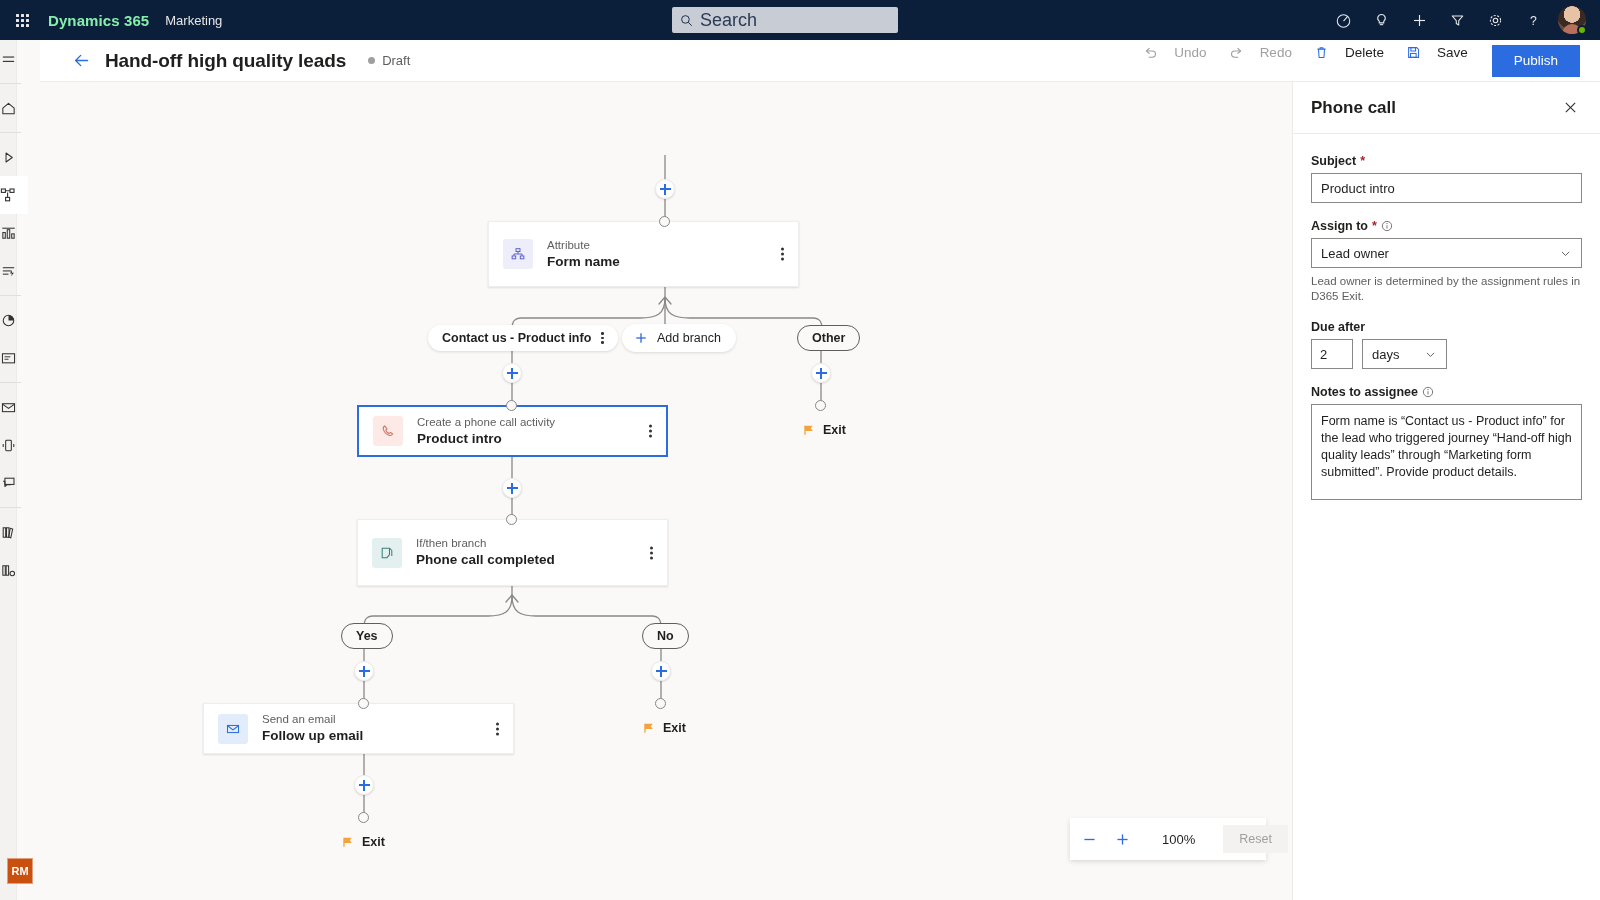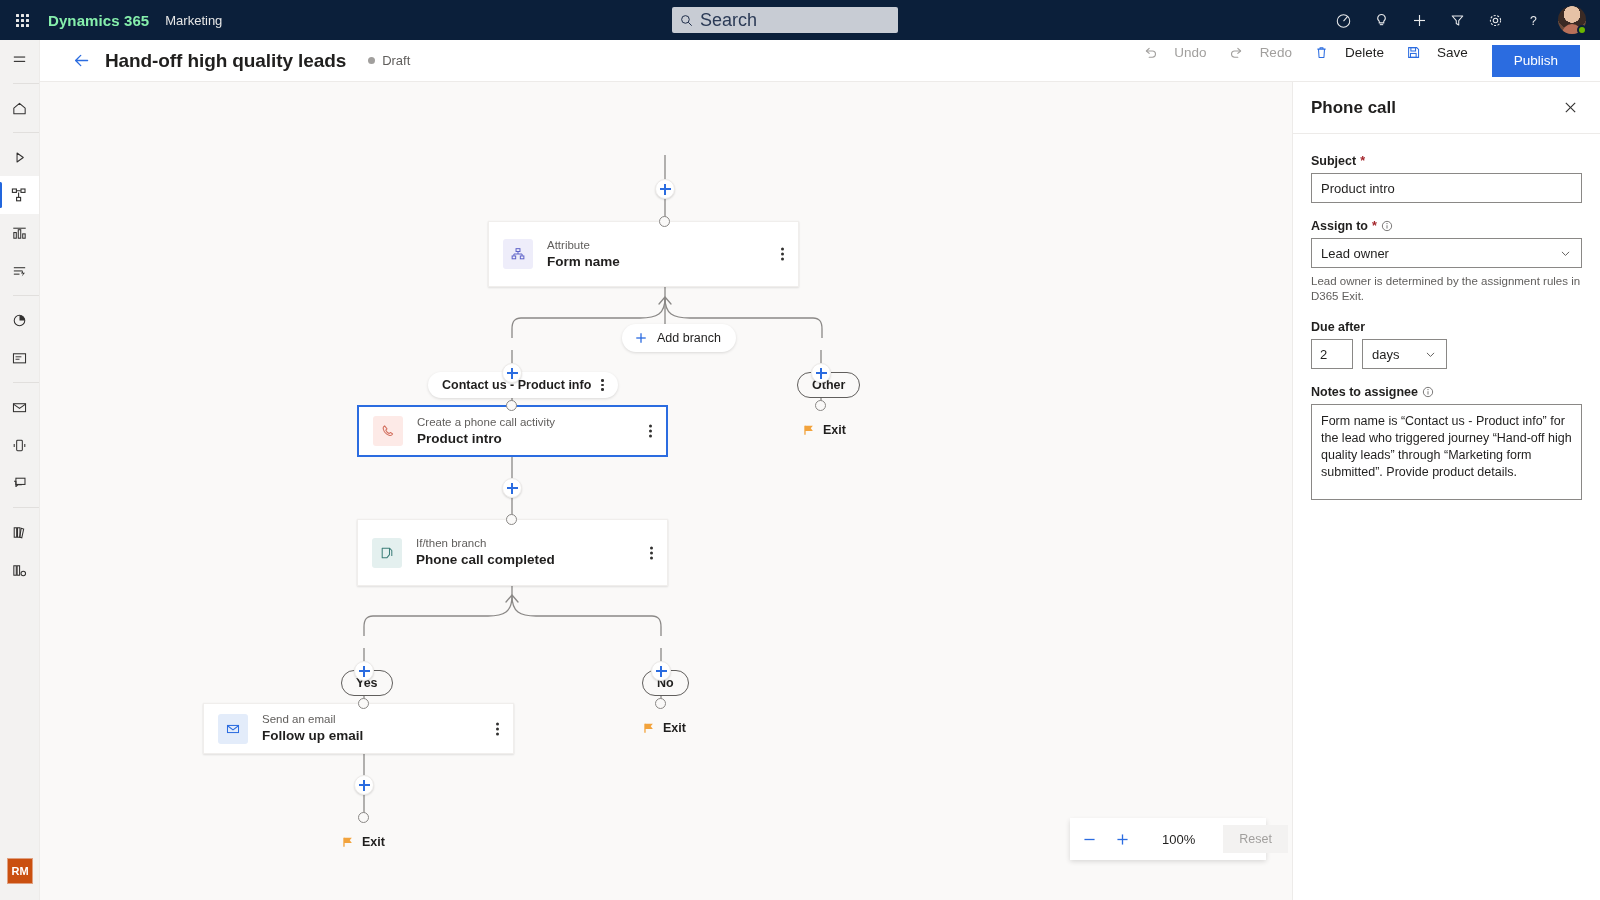--- a/index.html
+++ b/index.html
@@ -54,23 +54,23 @@
     content:""; position:absolute; left:4px; bottom:0; width:20px; height:10px;
     background:#b8705a; border-radius:10px 10px 0 0;
   }
   .presence {
     position: absolute; right: 5px; bottom: 5px; width: 10px; height: 10px;
     background: #6bb700; border: 2px solid #0b1f3a; border-radius: 50%;
   }
 
   
   .rail {
-    position: absolute; left: 0; top: 40px; width: 40px; height: 860px;
+    position: absolute; left: 0; top: 40px; width: 17px; height: 860px;
     background: #f3f2f1; border-right: 1px solid #edebe9;
-    display: flex; flex-direction: column; align-items: flex-end;
+    display: flex; flex-direction: column; align-items: center;
   }
   .rail-btn {
     width: 40px; height: 38px; display: flex; align-items: center; justify-content: center;
     position: relative; cursor: pointer;
   }
   .rail-btn.sel { background: #ffffff; }
   .rail-btn.sel::before {
     content: ""; position: absolute; left: 0; top: 6px; width: 3px; height: 26px;
     background: #2266dd; border-radius: 2px;
   }
@@ -132,21 +132,21 @@
   .plusbtn::before, .plusbtn::after { content: ""; position: absolute; background: #2b6ce0; }
   .plusbtn::before { width: 11px; height: 1.6px; }
   .plusbtn::after { width: 1.6px; height: 11px; }
   .dot {
     position: absolute; width: 11px; height: 11px; border-radius: 50%;
     background: #faf9f8; border: 1.4px solid #8a8886; z-index: 3;
   }
   .pill {
     position: absolute; height: 26px; background: #fff; border-radius: 13px;
     display: flex; align-items: center; padding: 0 14px; font-size: 12.5px; font-weight: bold;
-    color: #201f1e; box-shadow: 0 1px 3px rgba(0,0,0,.13); cursor: pointer; z-index: 4; white-space: nowrap; margin-top: 47px;
+    color: #201f1e; box-shadow: 0 1px 3px rgba(0,0,0,.13); cursor: pointer; z-index: 4; white-space: nowrap;
   }
   .pill.outline { background: #faf9f8; border: 1.4px solid #605e5c; box-shadow: none; border-radius: 13px; }
   .pill .kebab2 { margin-left: 10px; }
   .pill .kebab2 i { display: block; width: 2.6px; height: 2.6px; background: #323130; border-radius: 50%; margin: 1.8px 0; }
   .addbranch {
     position: absolute; height: 28px; background: #fff; border-radius: 14px;
     display: flex; align-items: center; gap: 9px; padding: 0 15px 0 12px; font-size: 12.5px;
     color: #201f1e; box-shadow: 0 1px 3px rgba(0,0,0,.13); cursor: pointer; z-index: 4; white-space: nowrap;
   }
   .exit {

